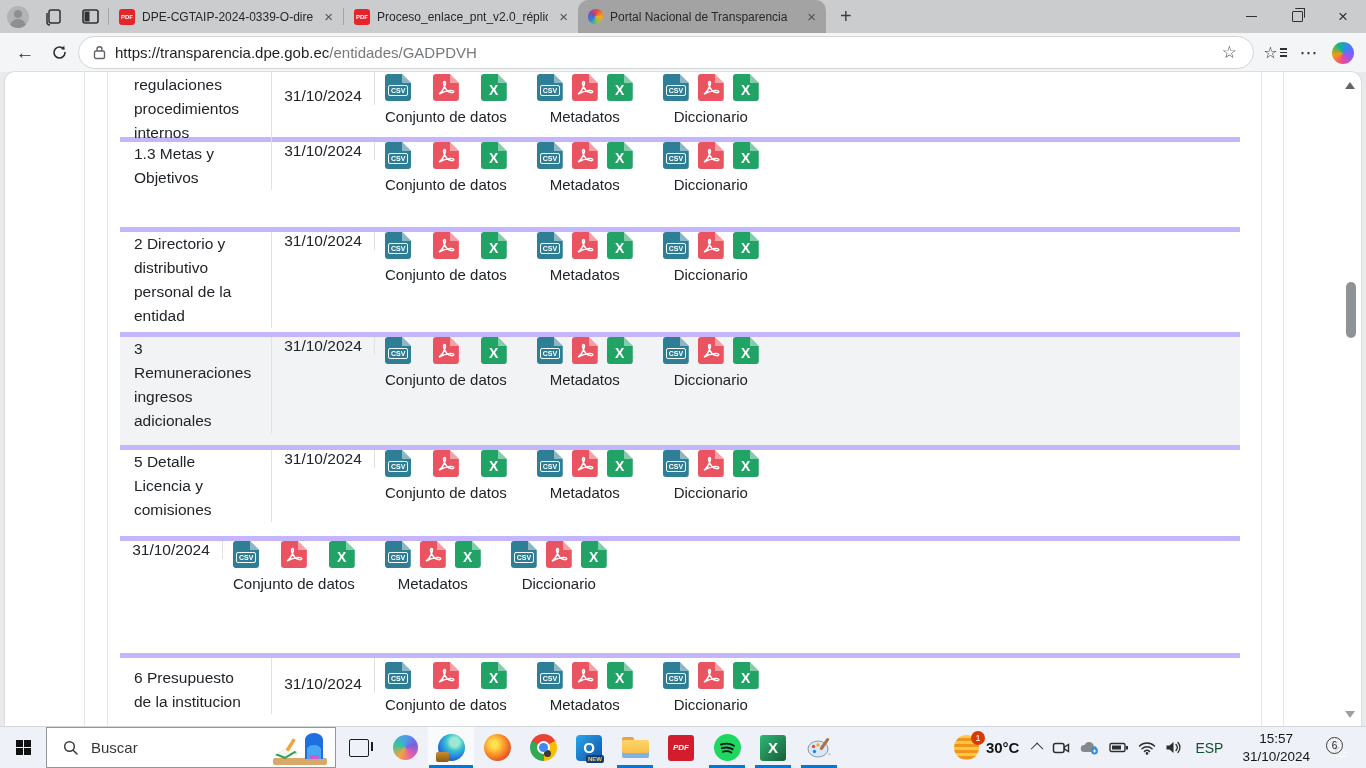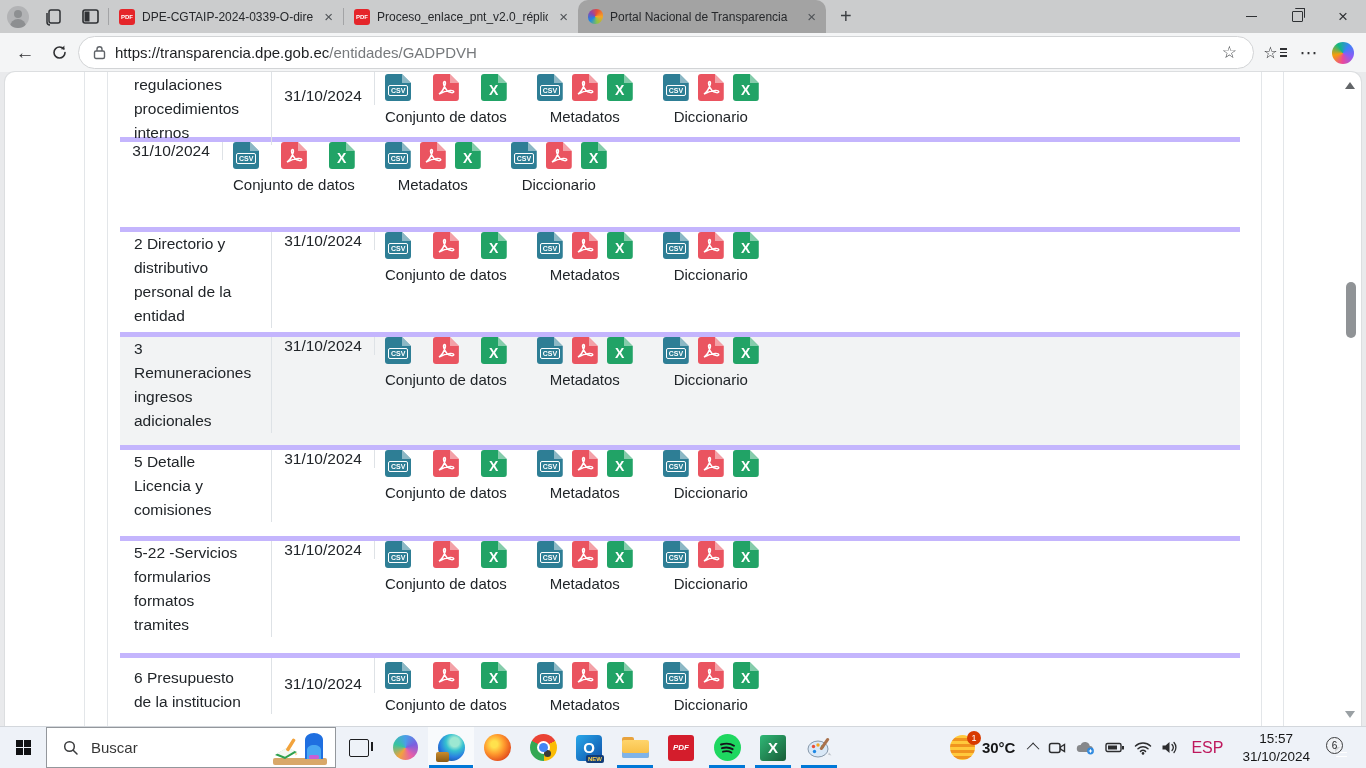--- a/index.html
+++ b/index.html
@@ -109,21 +109,21 @@
   .ic-pdfapp{width:26px;height:26px;border-radius:3px;background:#d41d2c;color:#fff;display:flex;align-items:center;justify-content:center;font-size:8px;font-weight:bold;font-style:italic;}
   .ic-spotify{width:27px;height:27px;border-radius:50%;background:#1ed760;}
   .ic-excel{width:26px;height:26px;border-radius:3px;background:linear-gradient(135deg,#2fb876,#185c37);color:#fff;display:flex;align-items:center;justify-content:center;font-weight:bold;font-size:15px;}
   .tray{margin-left:auto;display:flex;align-items:center;gap:9px;padding-right:4px;}
   .weather{display:flex;align-items:center;gap:7px;margin-right:6px;}
   .sun{width:25px;height:25px;border-radius:50%;background:repeating-linear-gradient(#ffc93c 0 3px,#f0941f 3px 6px);position:relative;}
   .badge1{position:absolute;top:-4px;right:-6px;background:#d83b01;color:#fff;border-radius:50%;width:14px;height:14px;font-size:9px;display:flex;align-items:center;justify-content:center;}
   .temp{font-size:15px;color:#151617;font-weight:bold;}
   .chev{width:8px;height:8px;border-left:1.7px solid #2c2d2f;border-top:1.7px solid #2c2d2f;transform:rotate(45deg) translateY(2px);}
   .traysvg{display:block;}
-  .lang{font-size:16px;color:#be185d;margin:0 4px;}
+  .lang{font-size:14px;color:#14532d;margin:0 4px;}
   .clock{text-align:center;font-size:13.5px;color:#151617;line-height:1.3;margin:0 6px;}
   .notif{position:relative;margin:0 14px 0 8px;}
   .notif .box{width:19px;height:15px;background:#1c1d1f;border-radius:2px;position:relative;}
   .notif .box::before{content:"";position:absolute;left:3px;top:4px;width:11px;height:1.6px;background:#fff;box-shadow:0 4px 0 #fff;}
   .notif .box::after{content:"";position:absolute;left:2px;bottom:-4px;border-left:5px solid #1c1d1f;border-bottom:5px solid transparent;}
   .notif .cnt{position:absolute;right:-10px;bottom:-6px;width:15px;height:15px;border:1.5px solid #3c3d3f;border-radius:50%;background:rgba(240,242,245,.85);font-size:10px;display:flex;align-items:center;justify-content:center;color:#1c1d1f;}
   .showdesk{width:5px;border-left:1px solid #b7bbc0;}
 </style>
 </head>
 <body>
@@ -268,20 +268,24 @@
             <span class="ficon f-xls">
                 <span class="xglyph">X</span>
               </span>
           </div>
           <span class="dllabel">Diccionario</span>
         </div>
       </div>
     </div>
 
     <div class="row" style="height:90px;">
+      <div class="c1">
+          <span class="title">1.3 Metas y
+Objetivos</span>
+        </div>
       <div class="c2">31/10/2024</div>
       <div class="c3">
         <div class="dlgroup">
           <div class="dlicons">
             <span class="ficon f-csv">
                 <span class="csvbox">CSV</span>
               </span>
             <span class="ficon f-pdf">
                 <svg class="pdfglyph" viewBox="0 0 26 27">
                   <path d="M6 20c3-2 5.2-6 6.2-9.5.5-1.7.2-3-.7-3s-1.2 1.6-.7 3.3c1 3.4 3.8 7.2 7.6 7.8 1.6.2 2.6-.3 2.4-1.1-.2-.9-1.8-1.2-3.6-1.1-2.9.2-7.6 1.5-11.2 3.6z" fill="none" stroke="#fff" stroke-width="1.5" stroke-linecap="round"></path>
@@ -501,26 +505,20 @@
             <span class="ficon f-xls">
                 <span class="xglyph">X</span>
               </span>
           </div>
           <span class="dllabel">Diccionario</span>
         </div>
       </div>
     </div>
 
     <div class="row" style="height:117px;">
-      <div class="c1">
-          <span class="title">5-22 -Servicios
-formularios
-formatos
-tramites</span>
-        </div>
       <div class="c2">31/10/2024</div>
       <div class="c3">
         <div class="dlgroup">
           <div class="dlicons">
             <span class="ficon f-csv">
                 <span class="csvbox">CSV</span>
               </span>
             <span class="ficon f-pdf">
                 <svg class="pdfglyph" viewBox="0 0 26 27">
                   <path d="M6 20c3-2 5.2-6 6.2-9.5.5-1.7.2-3-.7-3s-1.2 1.6-.7 3.3c1 3.4 3.8 7.2 7.6 7.8 1.6.2 2.6-.3 2.4-1.1-.2-.9-1.8-1.2-3.6-1.1-2.9.2-7.6 1.5-11.2 3.6z" fill="none" stroke="#fff" stroke-width="1.5" stroke-linecap="round"></path>

